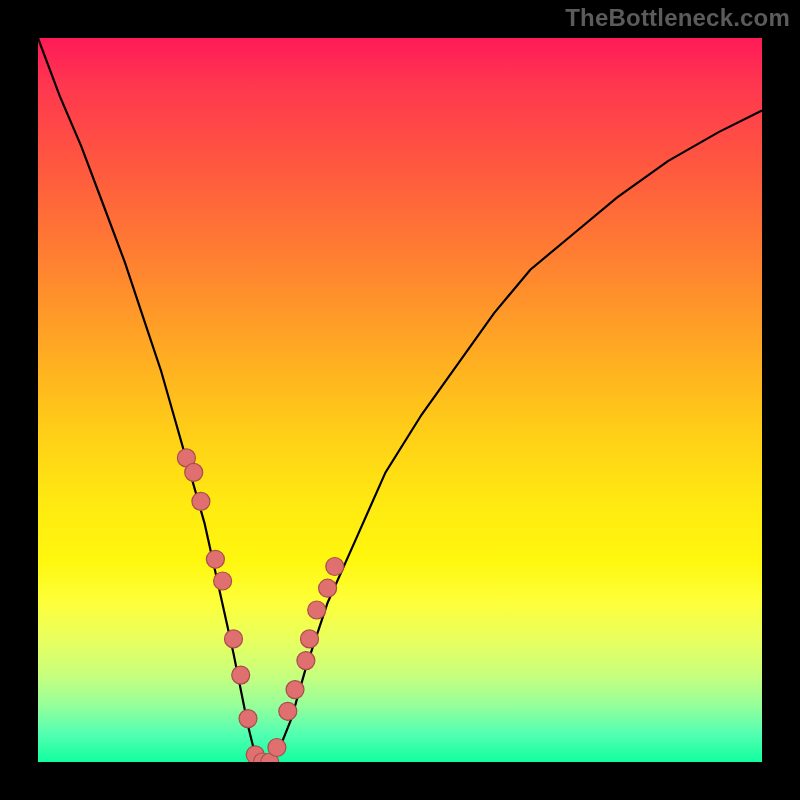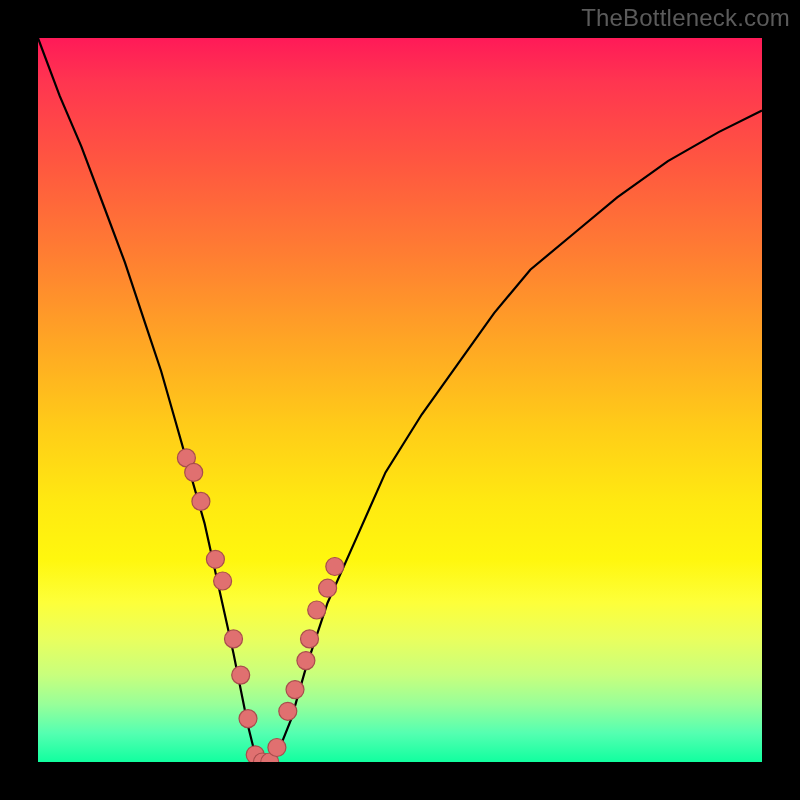--- a/index.html
+++ b/index.html
@@ -15,21 +15,21 @@
     height: 800px;
     background: #000;
     position: relative;
   }
   .watermark {
     position: absolute;
     top: 4px;
     right: 10px;
     color: #5b5b5b;
     font-size: 24px;
-    font-weight: 400;
+    font-weight: 700;
     z-index: 30;
     letter-spacing: 0.2px;
   }
   .plot-area {
     position: absolute;
     left: 38px;
     top: 38px;
     width: 724px;
     height: 724px;
     overflow: hidden;

